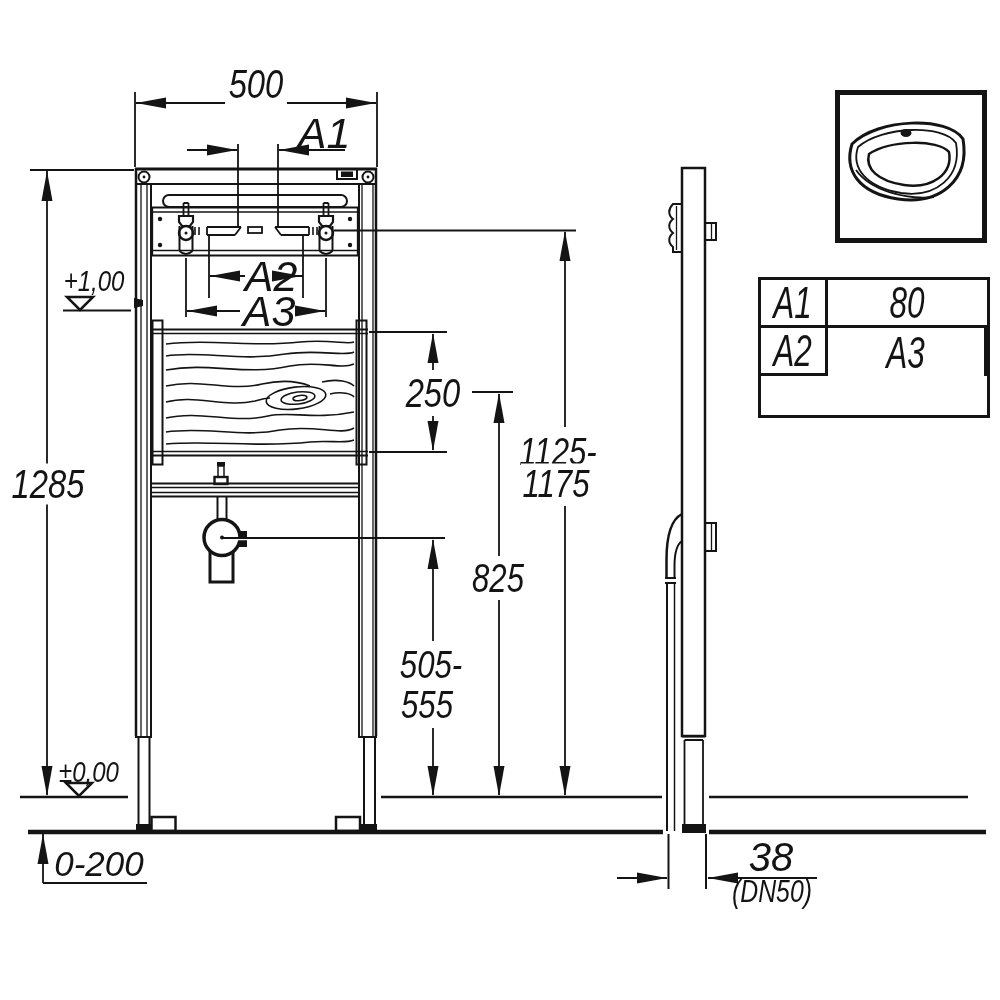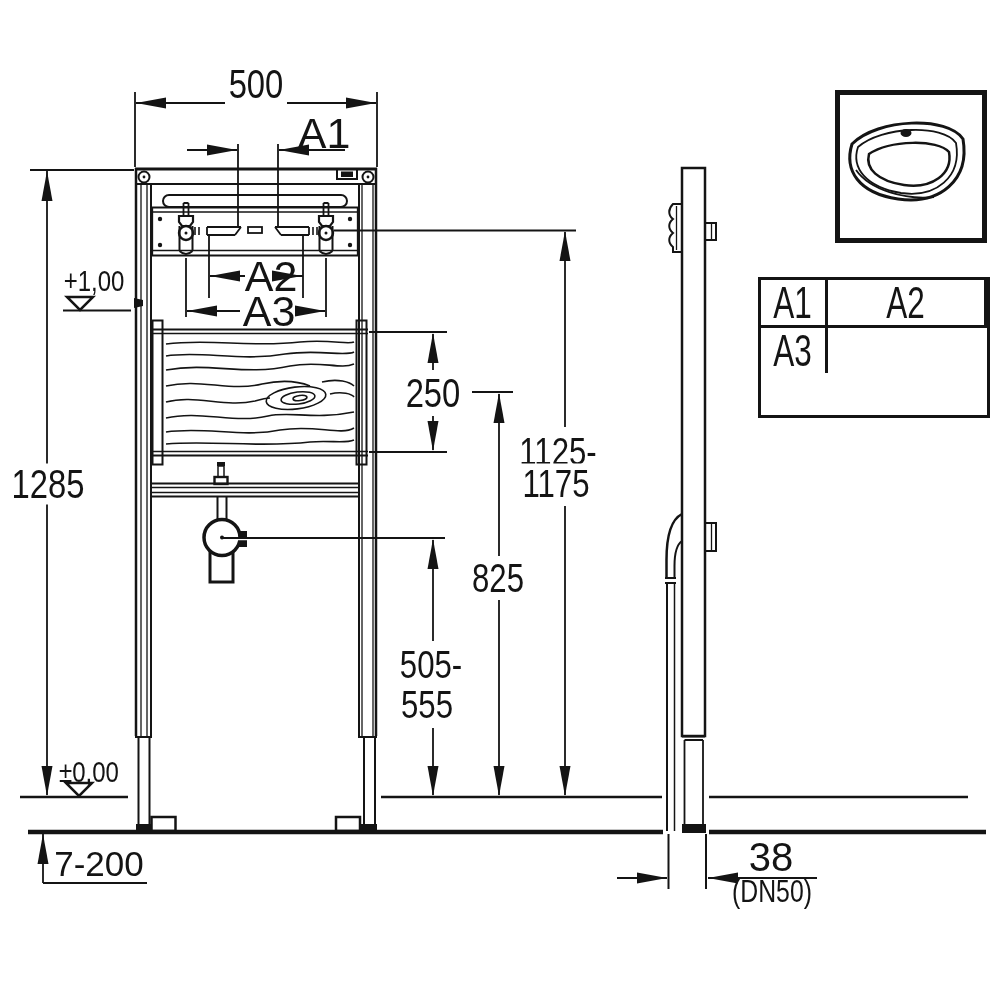--- a/index.html
+++ b/index.html
@@ -1,17 +1,17 @@
 <!DOCTYPE html>
 <html><head>
 <meta charset="utf-8">
 <style>
   html,body{margin:0;padding:0;background:#fff;}
   .canvas{position:relative;width:1000px;height:1000px;background:#fff;overflow:hidden;
-          font-family:"Liberation Sans",sans-serif;color:#141414;}
+          font-family:"Liberation Sans",sans-serif;color:#141414;font-style:italic;}
   .canvas svg{position:absolute;left:0;top:0;}
   .lbl{position:absolute;transform:translate(-50%,-50%);line-height:1;white-space:nowrap;
        color:#141414;background:#fff;padding:0 2px;font-family:"Liberation Sans",sans-serif;}
   .cx{transform:translate(-50%,-50%) scaleX(0.8);}
   .cx76{transform:translate(-50%,-50%) scaleX(0.76);}
   .nobg{background:transparent;}
   .spec-table{position:absolute;left:758px;top:277px;width:226px;height:135px;
       border:3px solid #141414;display:grid;grid-template-columns:67px 1fr;
       grid-template-rows:1fr 1fr 1fr;background:#fff;}
   .spec-table .cell{display:flex;align-items:center;justify-content:center;
@@ -277,27 +277,30 @@
   <div class="lbl nobg" style="left:269px;top:311px;font-size:43px;">A3</div>
   <div class="lbl cx" style="left:48px;top:484px;font-size:41px;">1285</div>
   <div class="lbl cx nobg" style="left:94px;top:281px;font-size:30px;">+1,00</div>
   <div class="lbl cx" style="left:433px;top:393px;font-size:41px;">250</div>
   <div class="lbl cx" style="left:558px;top:451px;font-size:39px;">1125-</div>
   <div class="lbl cx" style="left:556px;top:483px;font-size:39px;">1175</div>
   <div class="lbl cx76" style="left:498px;top:578px;font-size:41px;">825</div>
   <div class="lbl cx" style="left:431px;top:664px;font-size:39px;">505-</div>
   <div class="lbl cx" style="left:427px;top:704px;font-size:39px;">555</div>
   <div class="lbl cx nobg" style="left:89px;top:772px;font-size:30px;">±0,00</div>
-  <div class="lbl nobg" style="left:99px;top:863px;font-size:35px;">7-200</div>
+  <div class="lbl nobg" style="left:99px;top:863px;font-size:35px;">0-200</div>
   <div class="lbl nobg" style="left:771px;top:857px;font-size:40px;">38</div>
   <div class="lbl cx nobg" style="left:772px;top:891px;font-size:31px;">(DN50)</div>
 
   <div class="spec-table">
     <div class="cell param">
         <span class="tt">A1</span>
+      </div>
+    <div class="cell value">
+        <span class="tt">80</span>
       </div>
     <div class="cell param">
         <span class="tt">A2</span>
       </div>
     <div class="cell param r3">
         <span class="tt">A3</span>
       </div>
   </div>
 
 </div>

